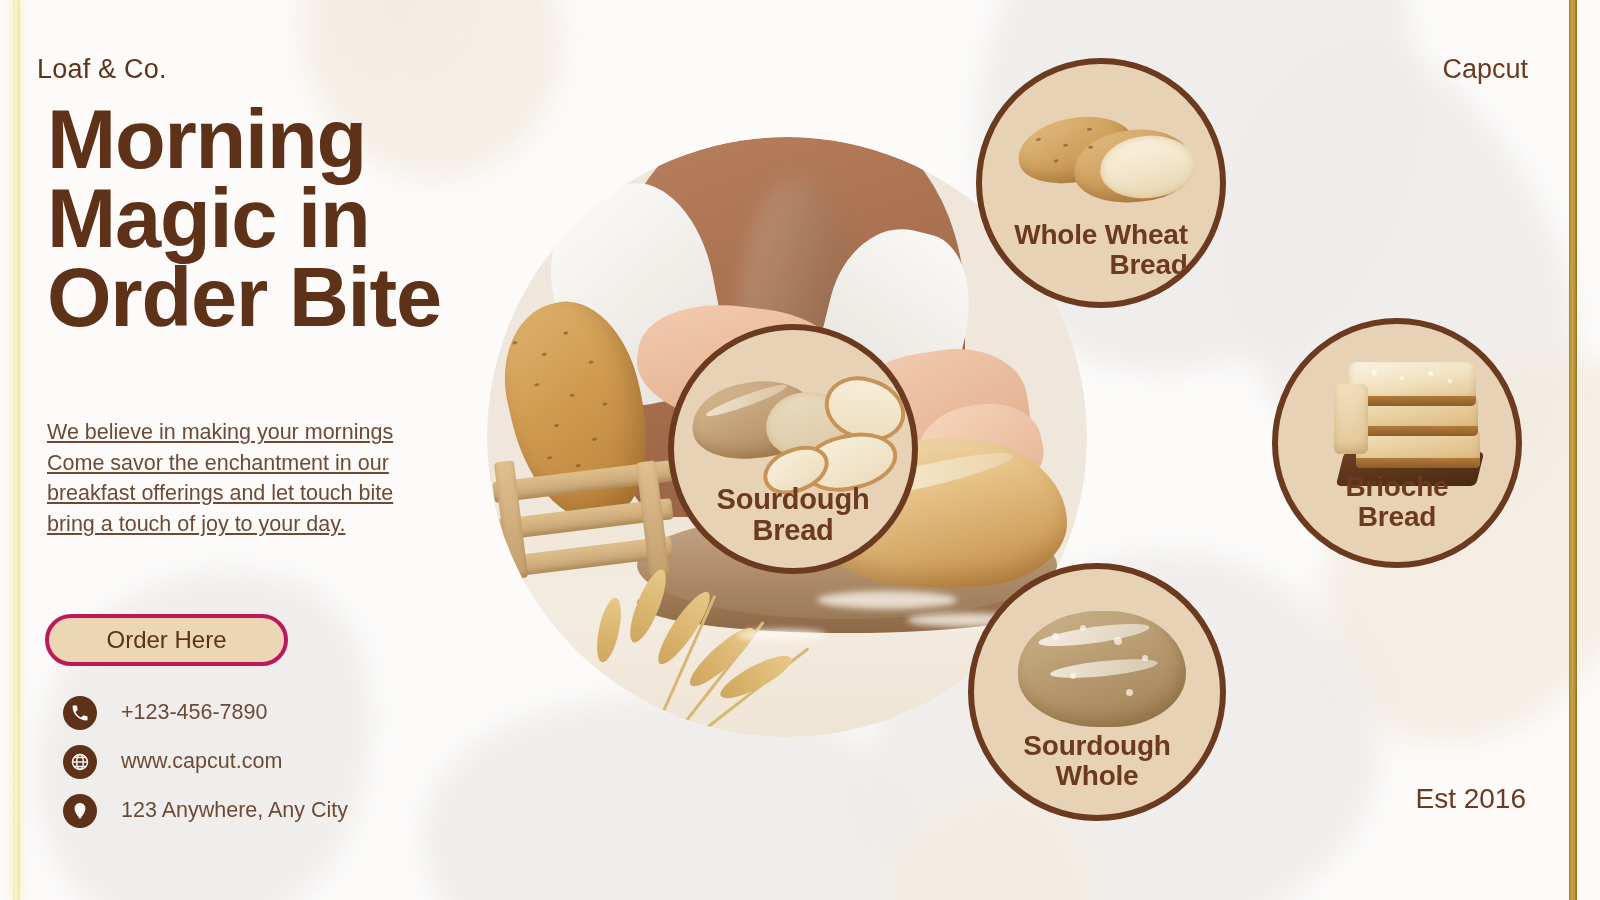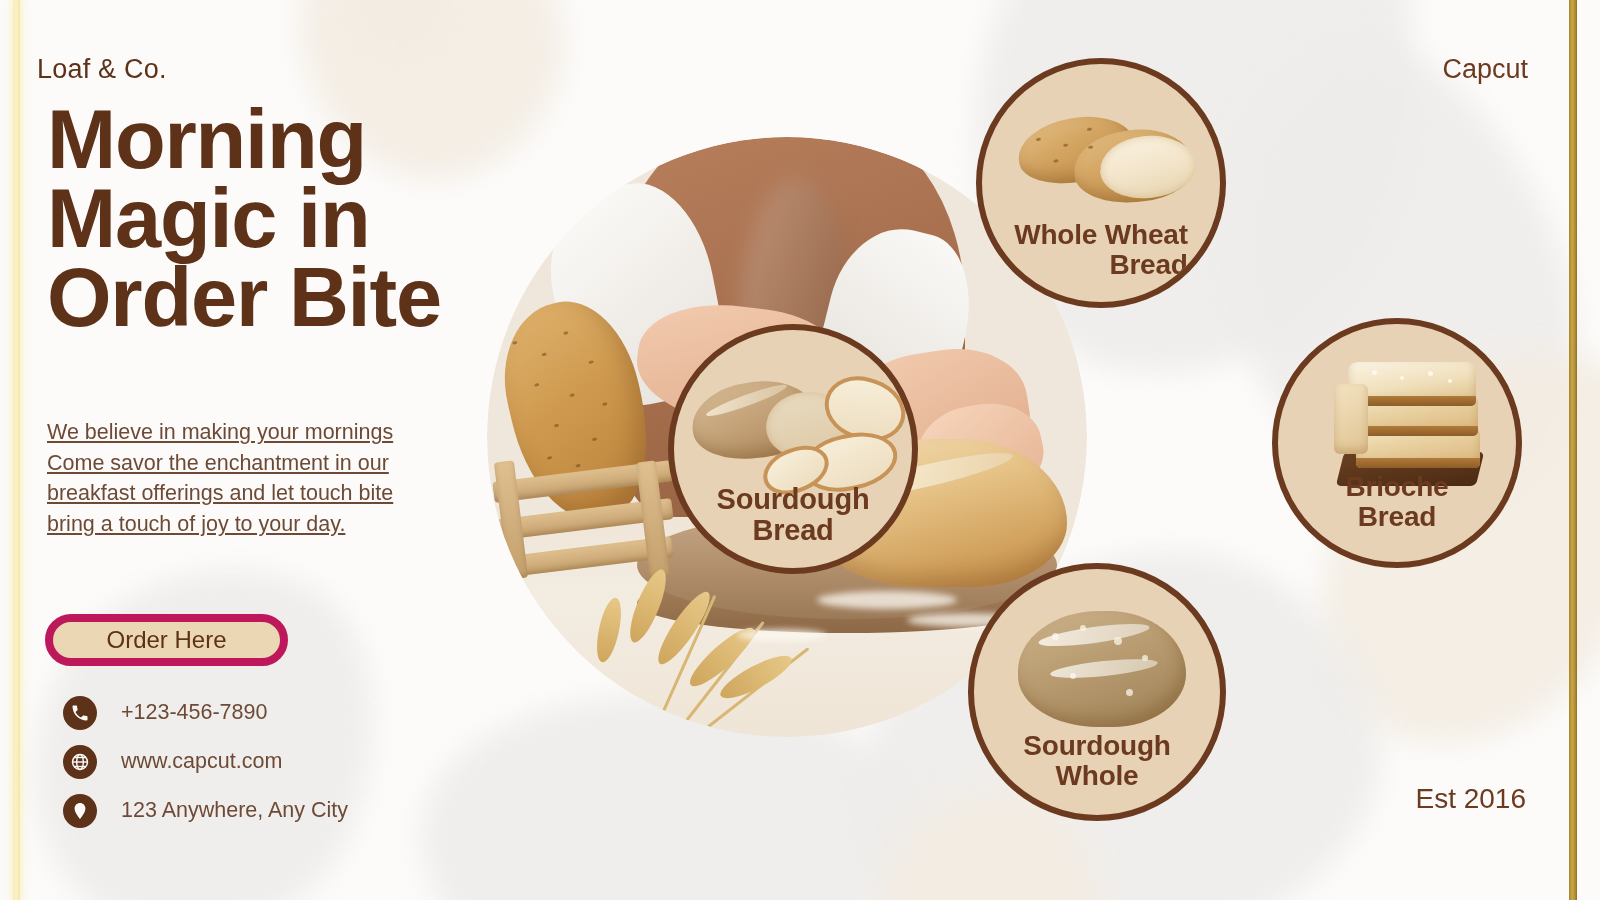--- a/index.html
+++ b/index.html
@@ -59,21 +59,21 @@
     position:absolute; left:47px; top:417px; width:440px;
     font-size:21.5px; line-height:1.42; color:#6d4a36;
   }
   .body-copy .ln { display:block;text-decoration:underline; }
 
   
   .cta {
     position:absolute; left:45px; top:614px;
     width:243px; height:52px;
     background:#ecd7b4;
-    border:8px solid #be185d;
+    border:4px solid #be185d;
     border-radius:26px;
     display:flex; align-items:center; justify-content:center;
     font-size:24px; color:#5d3218;
     cursor:pointer;
   }
 
   
   .contacts { position:absolute; left:63px; top:688px; }
   .crow { display:flex; align-items:center; height:49px; }
   .cicon {

